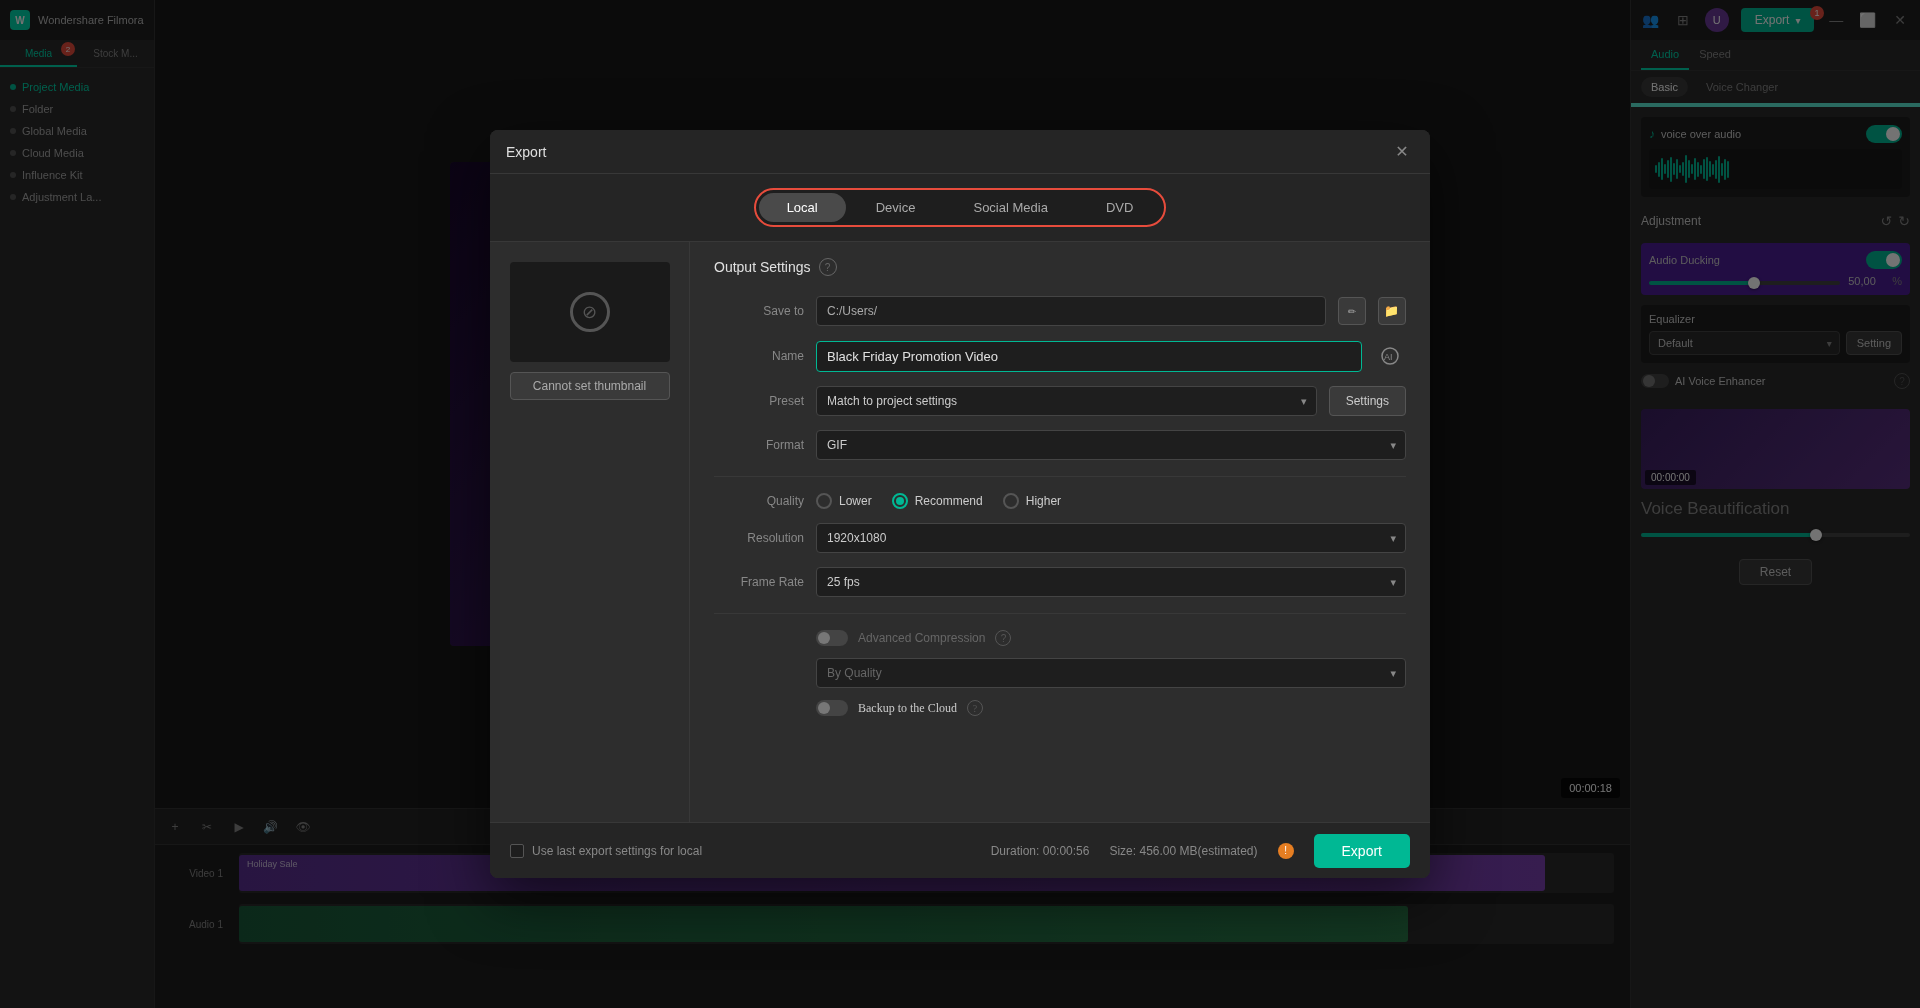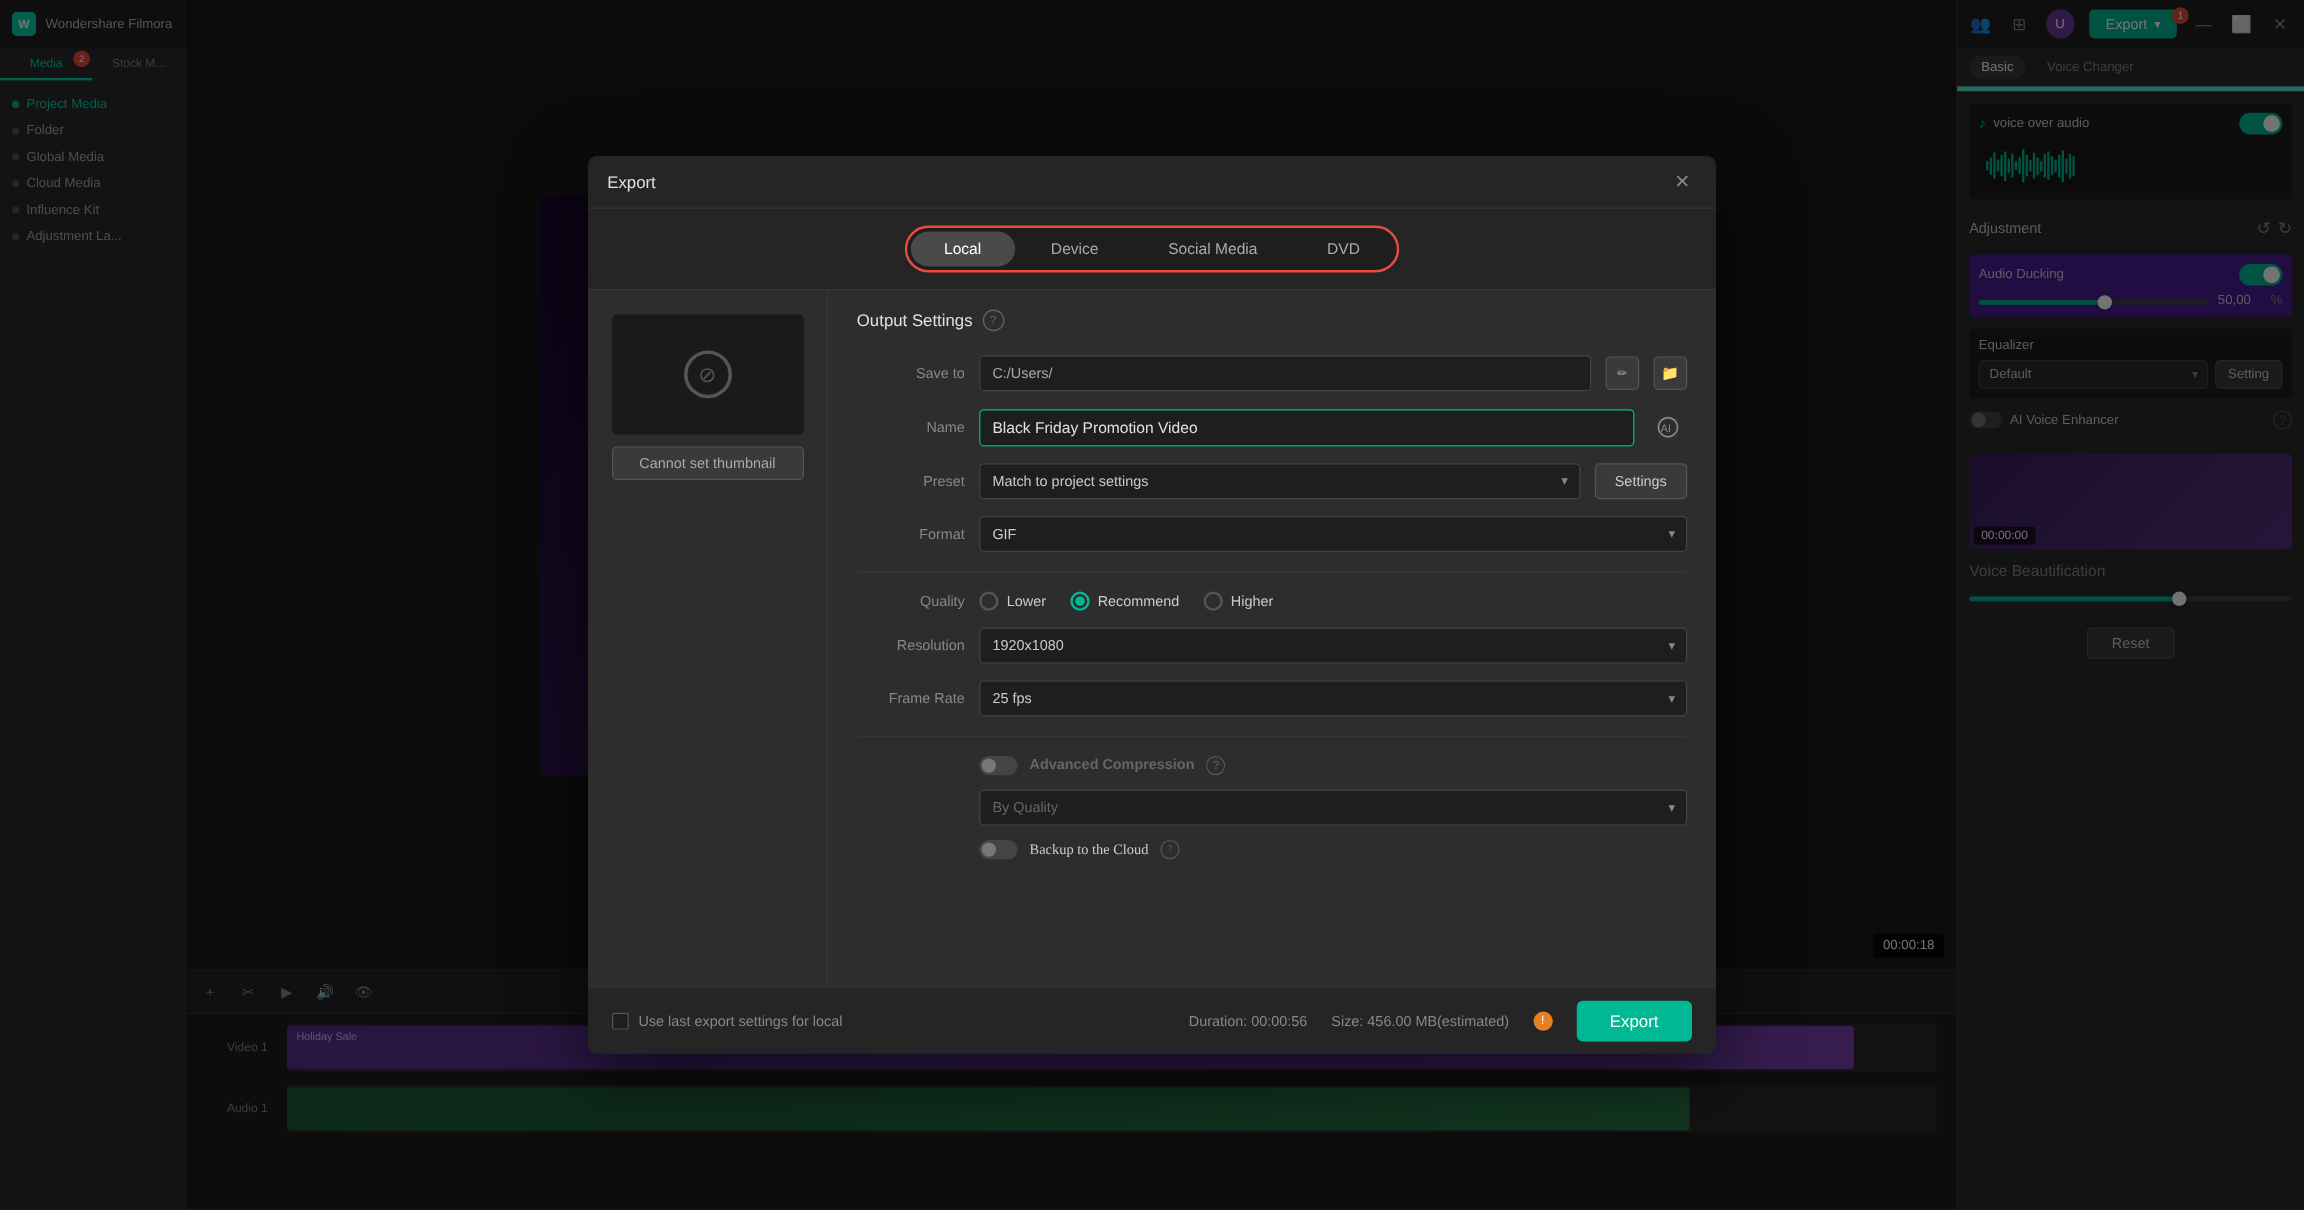--- a/index.html
+++ b/index.html
@@ -517,24 +517,24 @@
       content: '';
       width: 8px; height: 8px;
       border-radius: 50%;
       background: #00b894;
     }
     .radio-label { font-size: 12px; color: #ccc; }
 
     
     .adv-comp-row {
       display: flex;
+      align-items: center;
       gap: 10px;
       padding-left: 102px;
       margin-bottom: 12px;
-      font-weight: bold;
     }
     .toggle-sm {
       width: 32px; height: 16px;
       background: #444;
       border-radius: 8px;
       position: relative;
       cursor: pointer;
     }
     .toggle-sm::after {
       content: '';
@@ -697,20 +697,24 @@
     <button class="export-btn-header">
       <span>Export</span>
       <span style="font-size:10px;">▾</span>
     </button>
     <div style="position:absolute;top:6px;right:96px;">
       <span style="background:#e74c3c;color:#fff;font-size:9px;width:14px;height:14px;border-radius:50%;display:flex;align-items:center;justify-content:center;">1</span>
     </div>
     <div class="header-icon">—</div>
     <div class="header-icon">⬜</div>
     <div class="header-icon">✕</div>
+  </div>
+  <div class="right-tabs">
+    <div class="right-tab active">Audio</div>
+    <div class="right-tab">Speed</div>
   </div>
   <div class="right-subtabs">
     <div class="right-subtab active">Basic</div>
     <div class="right-subtab">Voice Changer</div>
   </div>
   <div class="right-content">
 
     <div style="background:#1e1e1e;border-radius:4px;padding:8px;margin-bottom:6px;">
       <div style="display:flex;align-items:center;gap:6px;margin-bottom:6px;">
         <span style="color:#00b894;font-size:12px;">♪</span>
@@ -796,21 +800,21 @@
       </div>
       <div class="help-icon">?</div>
     </div>
 
     <div style="margin-top:10px;height:80px;background:#2a2a2a;border-radius:4px;overflow:hidden;position:relative;">
       <div style="position:absolute;inset:0;background:linear-gradient(135deg,#3a2060,#5a3080);"></div>
       <div style="position:absolute;bottom:4px;left:4px;background:rgba(0,0,0,0.6);padding:2px 6px;border-radius:2px;font-size:10px;color:#fff;">00:00:00</div>
     </div>
 
     <div style="display:flex;align-items:center;justify-content:space-between;">
-      <span style="font-size:13px;color:#888;">Voice Beautification</span>
+      <span style="font-size:17px;color:#888;">Voice Beautification</span>
     </div>
     <div class="slider-track" style="margin-bottom:8px;">
       <div style="height:100%;width:65%;background:#00b894;border-radius:2px;"></div>
       <div style="position:absolute;top:50%;left:65%;transform:translate(-50%,-50%);width:12px;height:12px;background:#fff;border-radius:50%;box-shadow:0 1px 3px rgba(0,0,0,0.4);"></div>
     </div>
 
     <div style="display:flex;justify-content:center;margin-top:4px;">
       <button style="background:#3a3a3a;border:1px solid #555;color:#ccc;padding:5px 20px;border-radius:4px;font-size:12px;cursor:pointer;">Reset</button>
     </div>
   </div>

